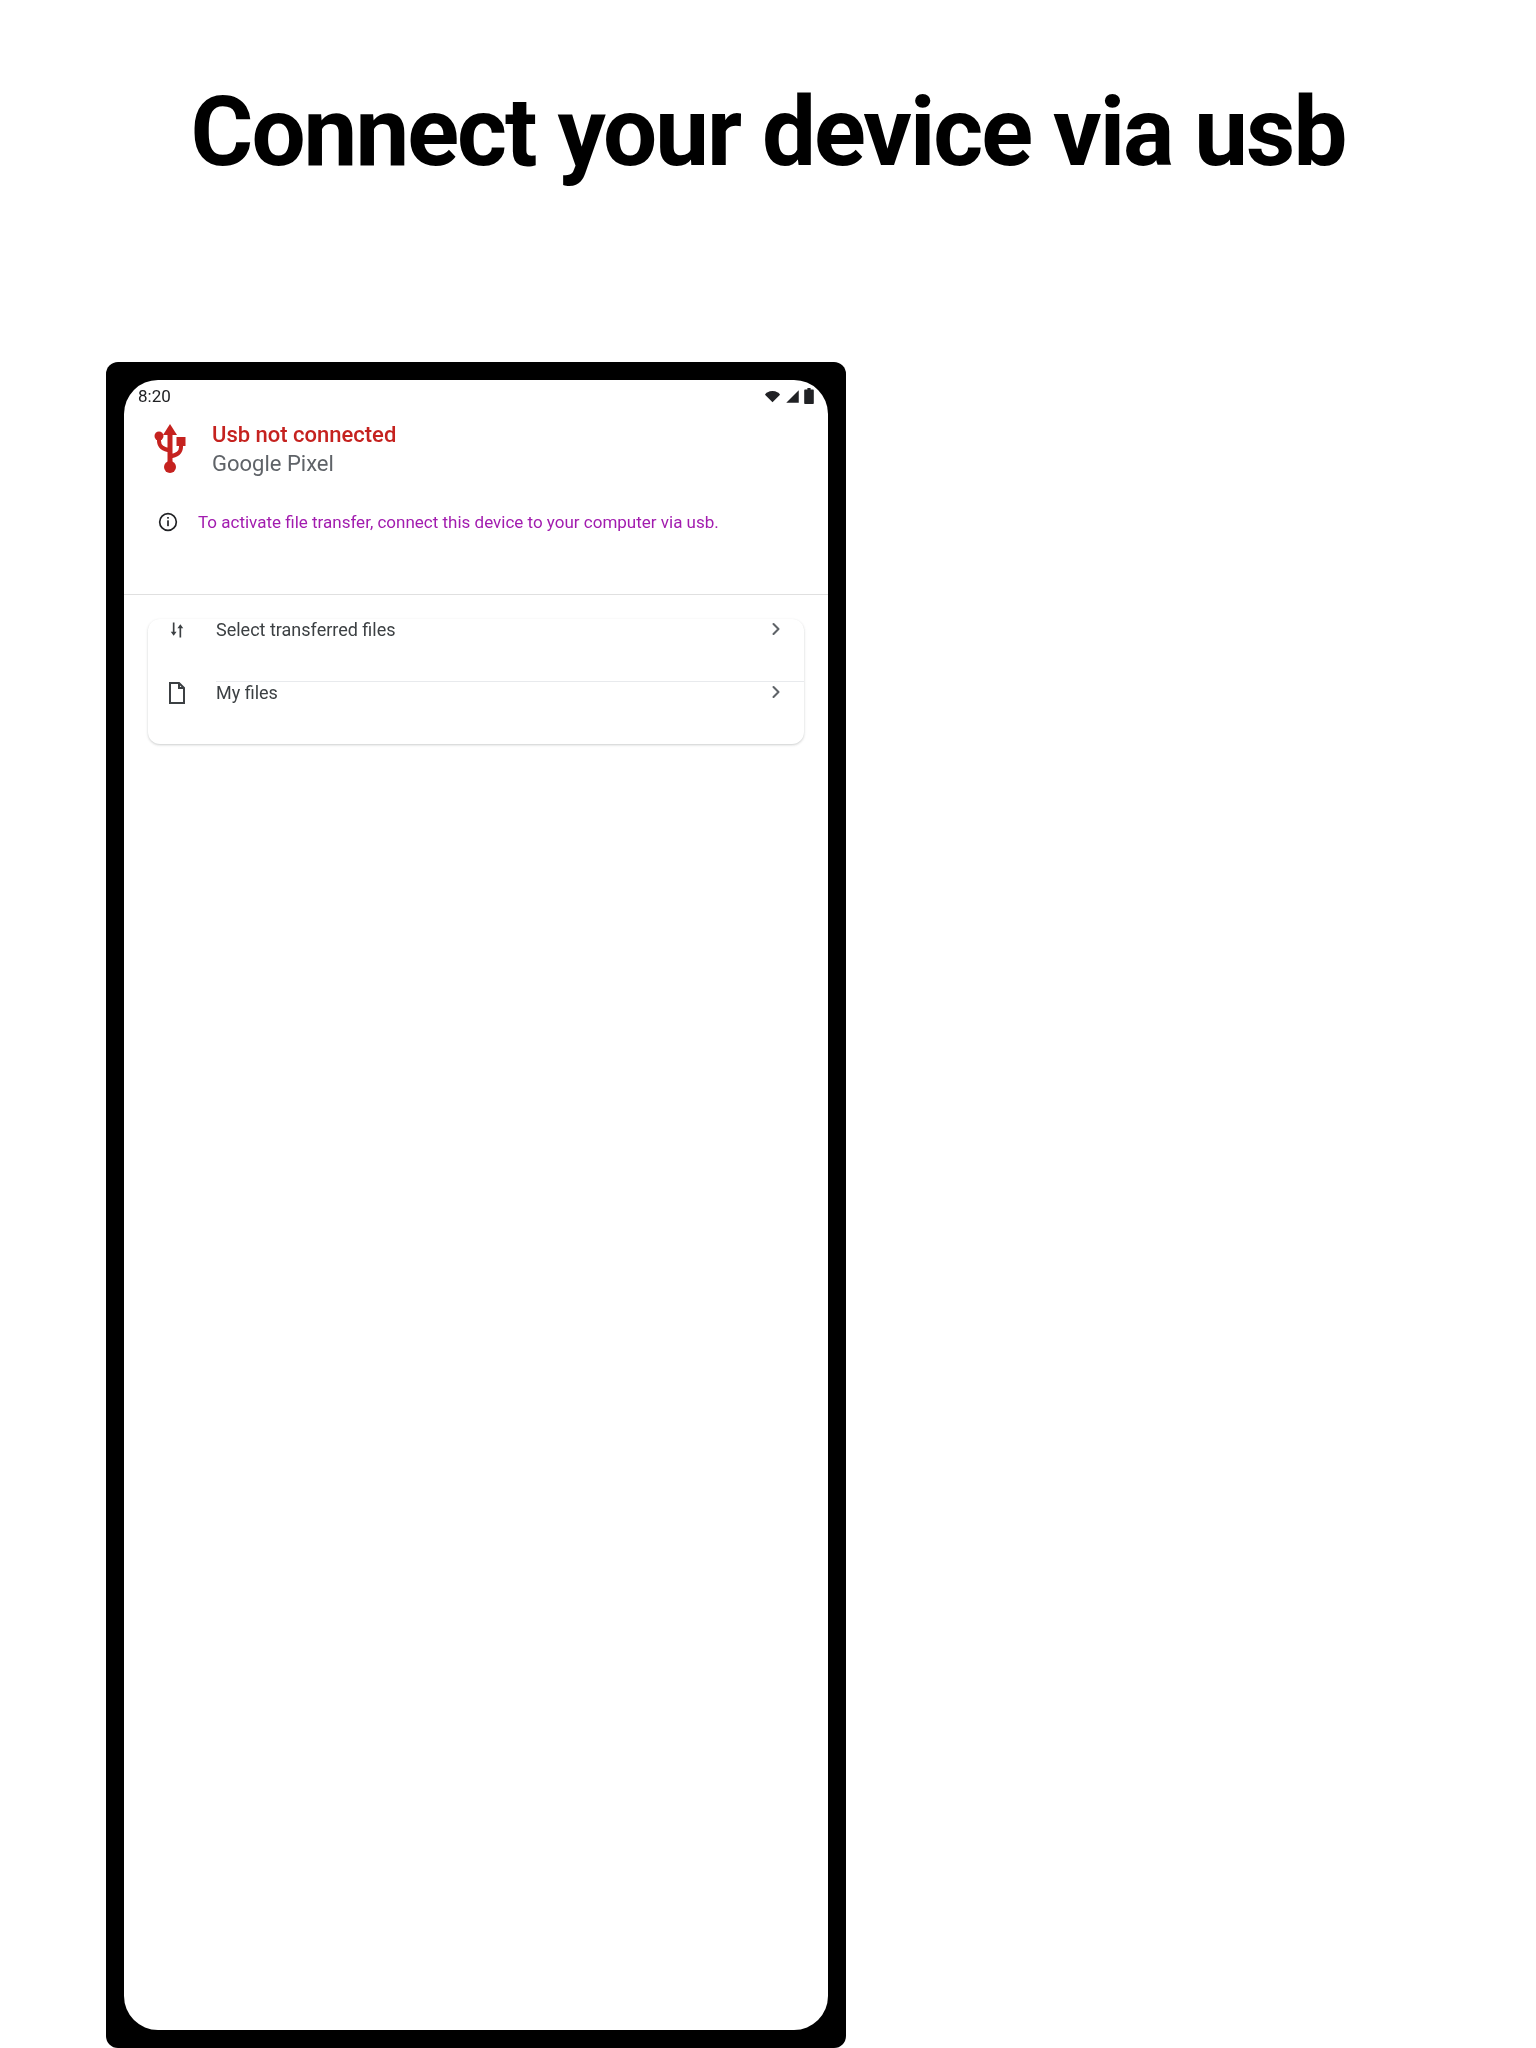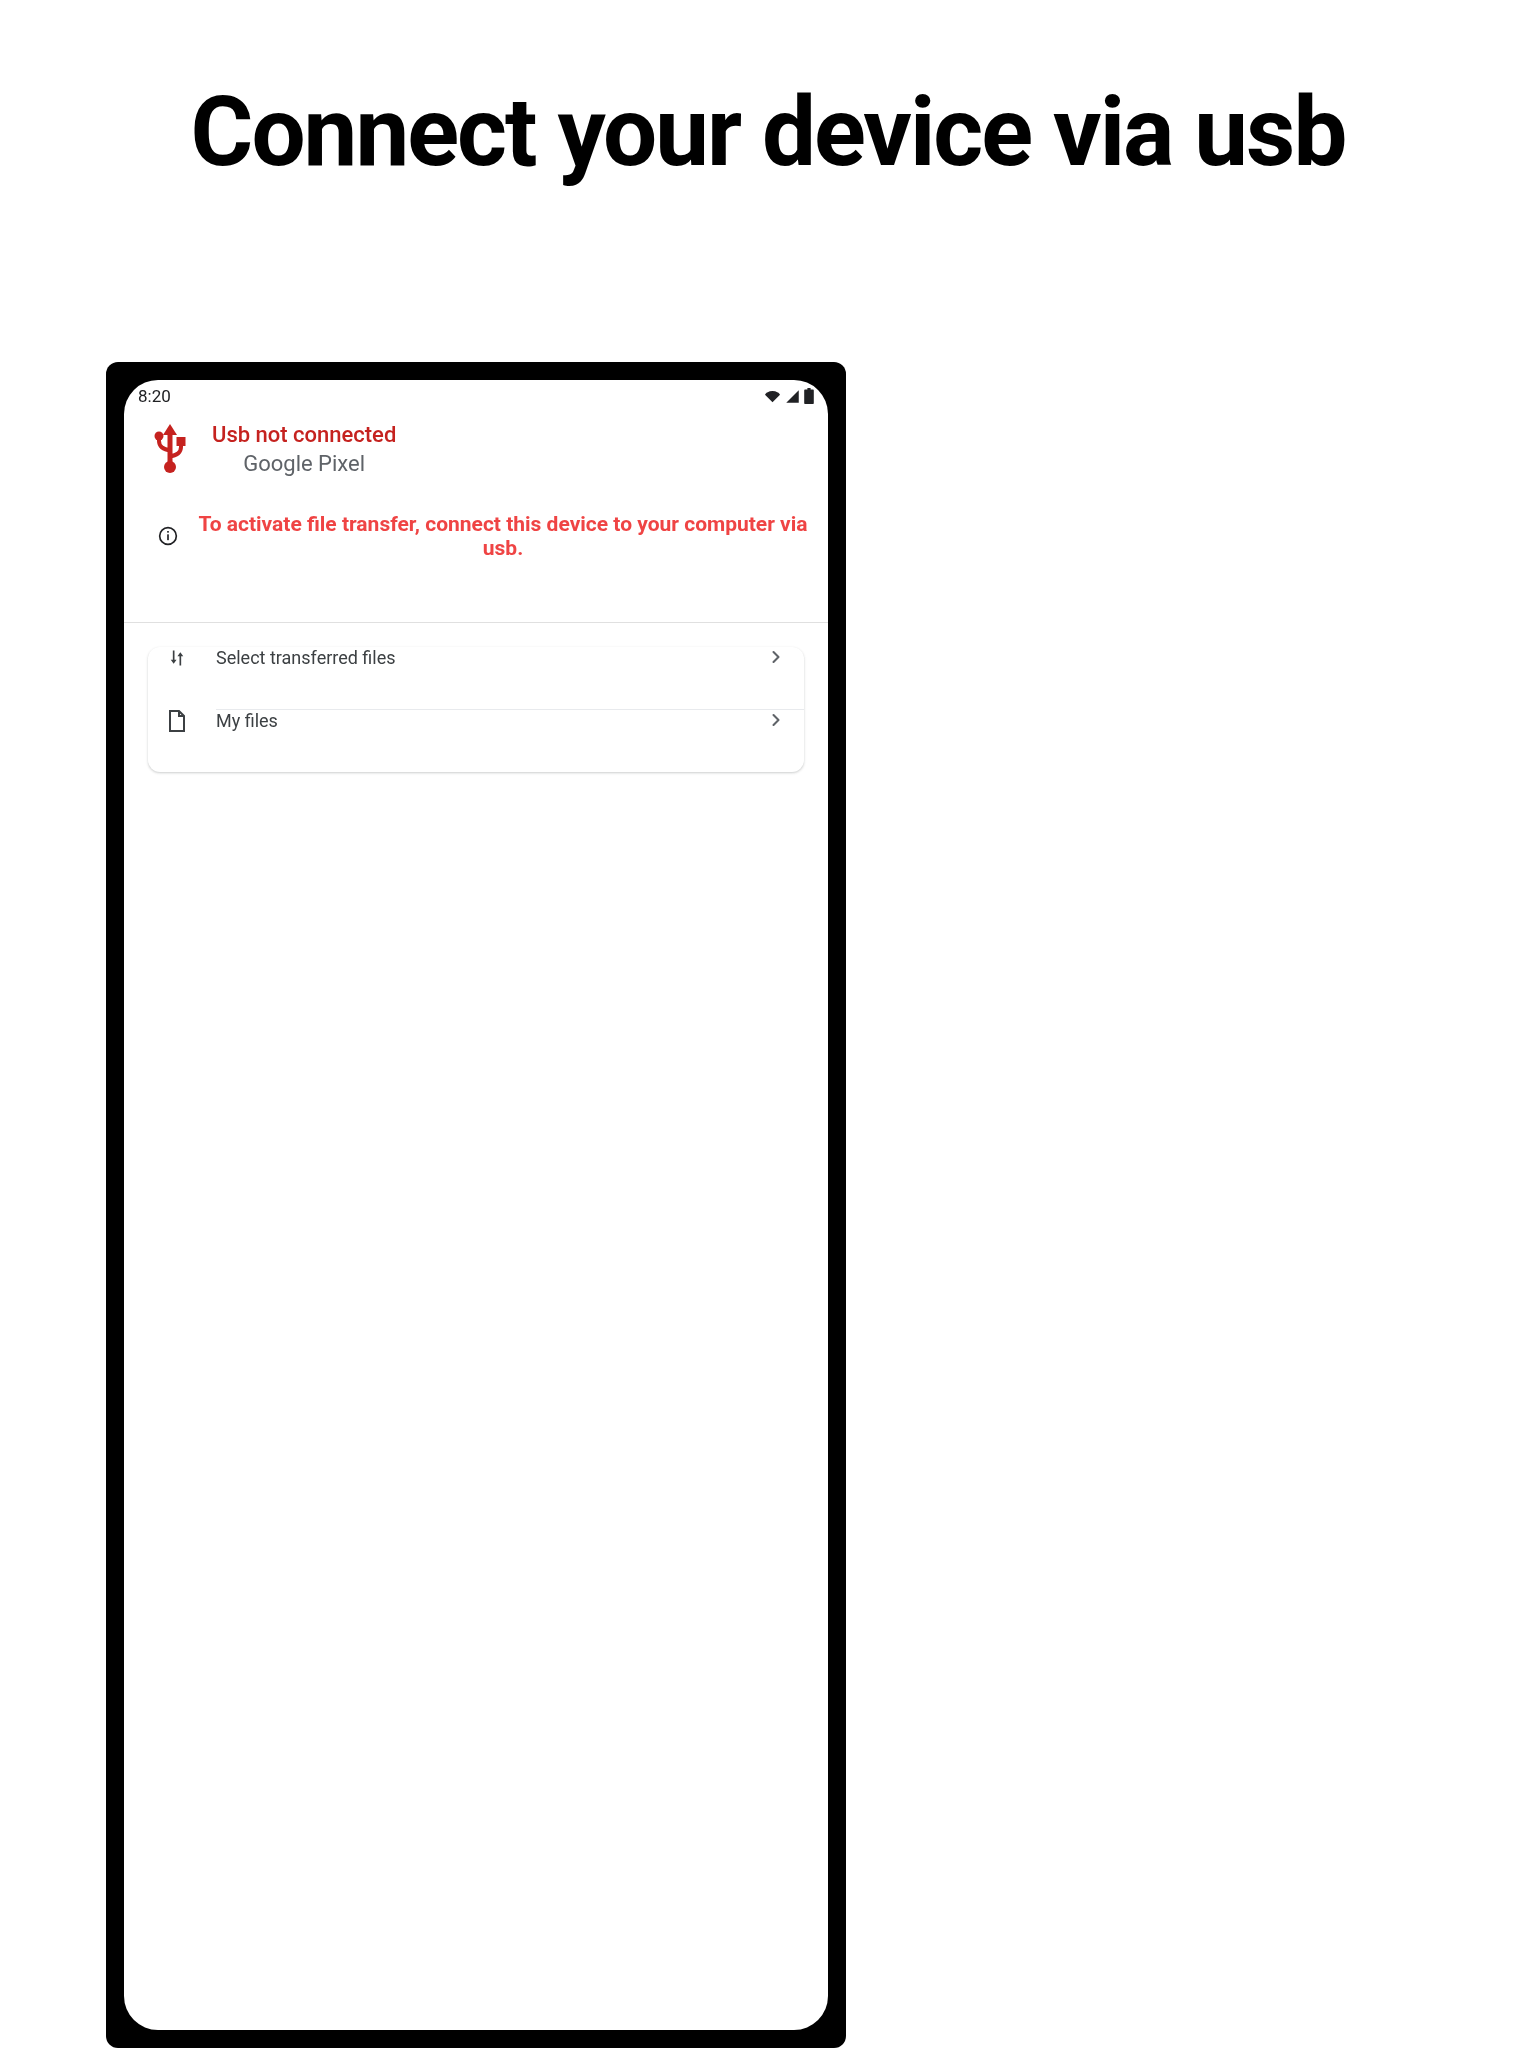--- a/index.html
+++ b/index.html
@@ -76,21 +76,20 @@
     .more-btn {
       width: 40px;
       height: 40px;
       display: flex;
       align-items: center;
       justify-content: center;
       cursor: pointer;
     }
     .status-section {
       padding: 10px 20px 0 20px;
-      text-align: center;
     }
     .status-row {
       display: flex;
       align-items: center;
       gap: 24px;
       padding: 0 0 10px 8px;
     }
     .usb-icon {
       width: 36px;
       height: 50px;
@@ -115,23 +114,22 @@
       align-items: center;
       gap: 20px;
       padding: 26px 0 40px 14px;
     }
     .info-icon {
       width: 20px;
       height: 20px;
       flex: 0 0 auto;
     }
     .info-text {
-      font-size: 21px;
-      color: #ef4444;
-      font-weight: bold;
+      font-size: 17px;
+      color: #a21caf;
     }
     .divider {
       height: 1px;
       background: #e0e0e0;
       margin: 22px 0 0 0;
     }
     .card {
       margin: 24px 24px 0 24px;
       background: #ffffff;
       border-radius: 12px;

